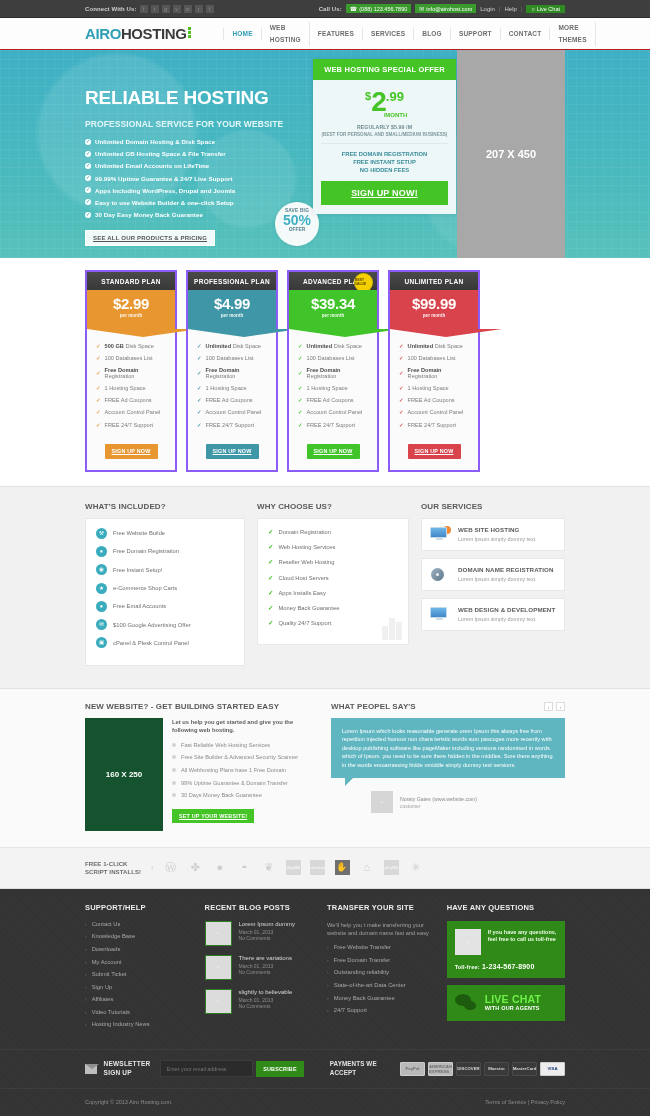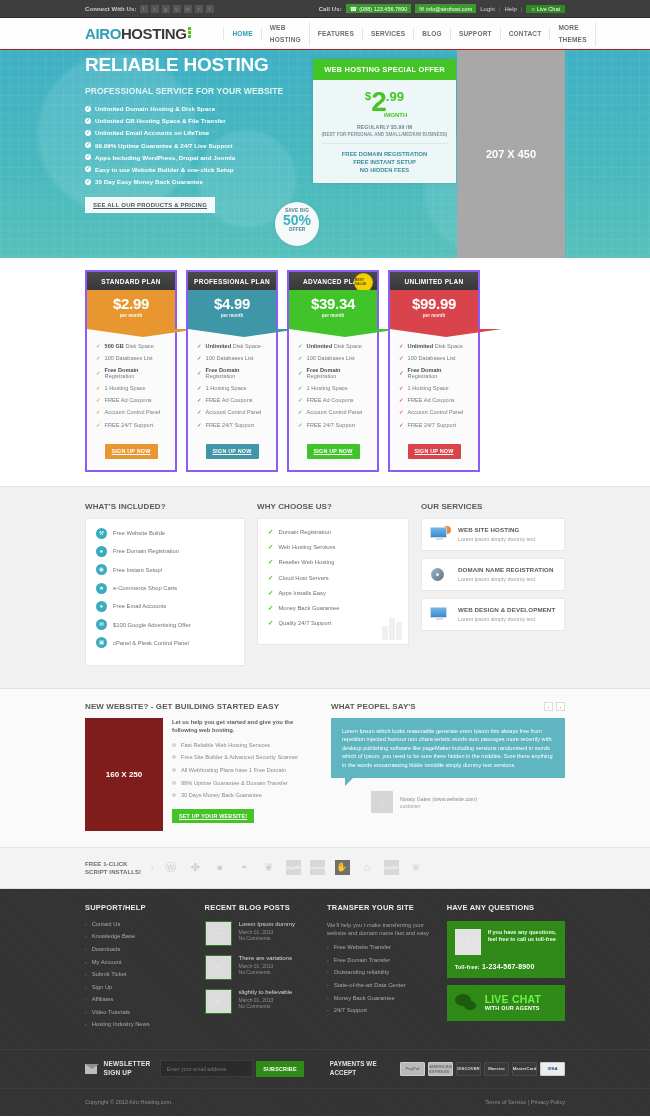--- a/index.html
+++ b/index.html
@@ -53,21 +53,21 @@
   .hero .globe { position:absolute; inset:0;
      background:
        radial-gradient(circle at 18% 40%, rgba(255,255,255,.10) 0 14%, transparent 15%),
        radial-gradient(circle at 38% 62%, rgba(255,255,255,.09) 0 11%, transparent 12%),
        radial-gradient(circle at 60% 30%, rgba(255,255,255,.08) 0 9%, transparent 10%),
        radial-gradient(circle at 75% 68%, rgba(255,255,255,.08) 0 12%, transparent 13%),
        repeating-linear-gradient(0deg, rgba(255,255,255,.05) 0 1px, transparent 1px 9px),
        repeating-linear-gradient(90deg, rgba(255,255,255,.05) 0 1px, transparent 1px 9px);
   }
   .hero-inner { position:relative; width:480px; margin:0 auto; height:100%; }
-  .hero-left { padding-top:5px; width:225px; }
+  .hero-left { padding-top:38px; width:225px; }
   .h1 { font-size:19px; font-weight:bold; color:#fff; letter-spacing:-.2px; line-height:20px; }
   .h2 { font-size:8.5px; font-weight:bold; color:#e2f6f7; letter-spacing:.1px; margin-top:11px; }
   ul.hero-list { list-style:none; margin-top:9px; }
   ul.hero-list li { display:flex; align-items:center; gap:4px; margin-bottom:5.2px;
                     font-size:6.2px; font-weight:bold; color:#fff; letter-spacing:.05px; }
   .tick { width:6px; height:6px; border-radius:50%; background:#fff;
           color:#3fb0c4; font-size:4.5px; line-height:6px; text-align:center;
           flex:0 0 6px; font-weight:bold; }
   .btn-ghost { display:inline-block; margin-top:7px; border:1px solid rgba(255,255,255,.85);
     background:rgba(255,255,255,.92); color:#555; font-size:6px; font-weight:bold;
@@ -174,21 +174,21 @@
                          height:3px; border-radius:50%; background:#eef3f7; }
   .svc-t { font-size:6.2px; font-weight:bold; color:#3aacbd; letter-spacing:.1px; }
   .svc-t span { color:#5b5b5b; }
   .svc-d { font-size:5.4px; color:#9a9a9a; margin-top:3px; }
 
   
   .nw-sec { background:#fafafa; border-bottom:1px solid #e4e4e4; padding:13px 0 16px; }
   .nw-row { display:flex; gap:14px; }
   .nw-left { width:232px; } .nw-right { width:234px; }
   .nw-body { display:flex; gap:9px; margin-top:7px; }
-  .ph160 { width:78px; height:113px; background:#7f1d1d; color:#fff; font-size:8px;
+  .ph160 { width:78px; height:113px; background:#14532d; color:#fff; font-size:8px;
            font-weight:bold; display:flex; align-items:center; justify-content:center; flex:0 0 78px; }
   .nw-lead { font-size:5.8px; font-weight:bold; color:#5e5e5e; line-height:8.5px; }
   ul.nw-list { list-style:none; margin-top:6px; }
   ul.nw-list li { display:flex; gap:5px; font-size:5.6px; color:#8a8a8a;
                   line-height:8px; margin-bottom:4.6px; }
   .dot { width:4px; height:4px; border-radius:50%; background:#d3d3d3; flex:0 0 4px; margin-top:2px; }
   .btn-sm-green { display:inline-block; margin-top:4px; background:#45c425; color:#fff;
                   font-size:5.4px; font-weight:bold; padding:4px 7px; letter-spacing:.2px; }
   .tst-head { display:flex; align-items:center; }
   .arrows { margin-left:auto; display:flex; gap:3px; }
@@ -389,20 +389,21 @@
             <span class="int">2</span>
             <span class="dec">.99</span>
           </div>
           <div class="permo">/MONTH</div>
           <div class="reg">REGULARLY $5.99 /M</div>
           <div class="best">(BEST FOR PERSONAL AND SMALL/MEDIUM BUSINESS)</div>
           <div class="offer-div"></div>
           <div class="fr">FREE DOMAIN REGISTRATION</div>
           <div class="fr">FREE INSTANT SETUP</div>
           <div class="fr">NO HIDDEN FEES</div>
+          <a href="#" class="btn-green">SIGN UP NOW!</a>
         </div>
       </div>
 
       <div class="adbox">207 X 450</div>
     </div>
   </section>
 
   <section class="plans-sec">
     <div class="wrap">
       <div class="plans">

